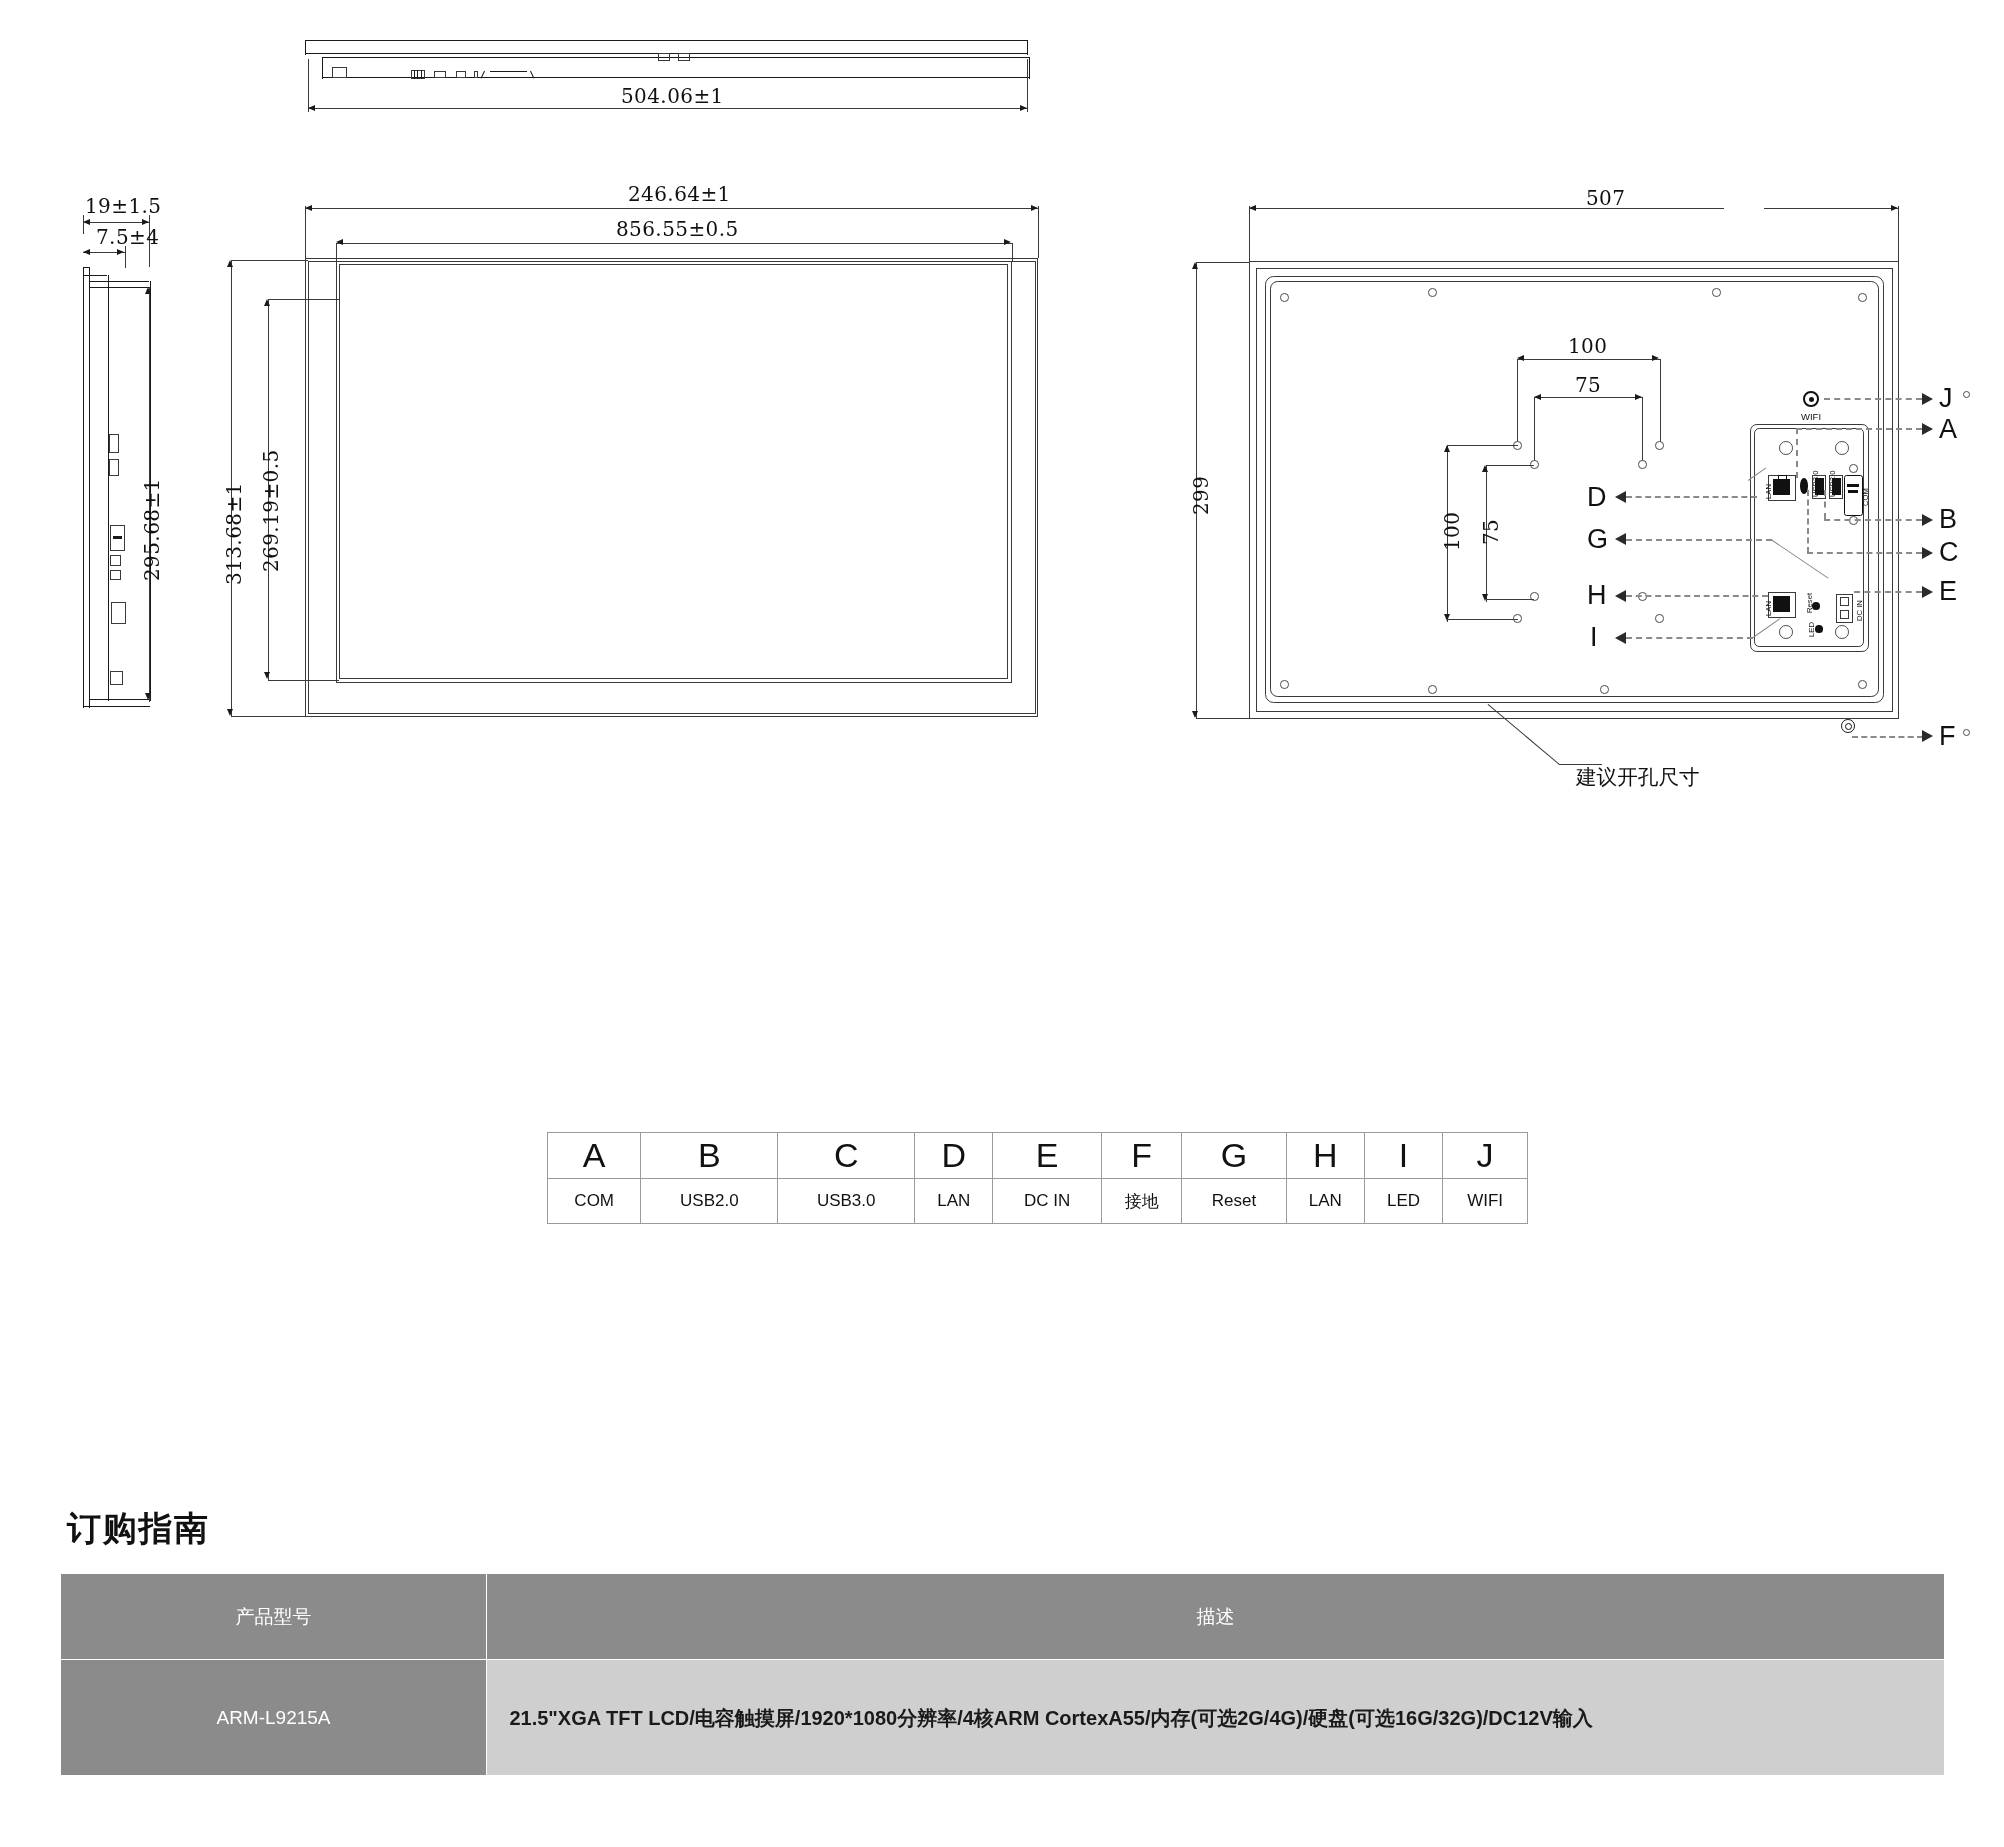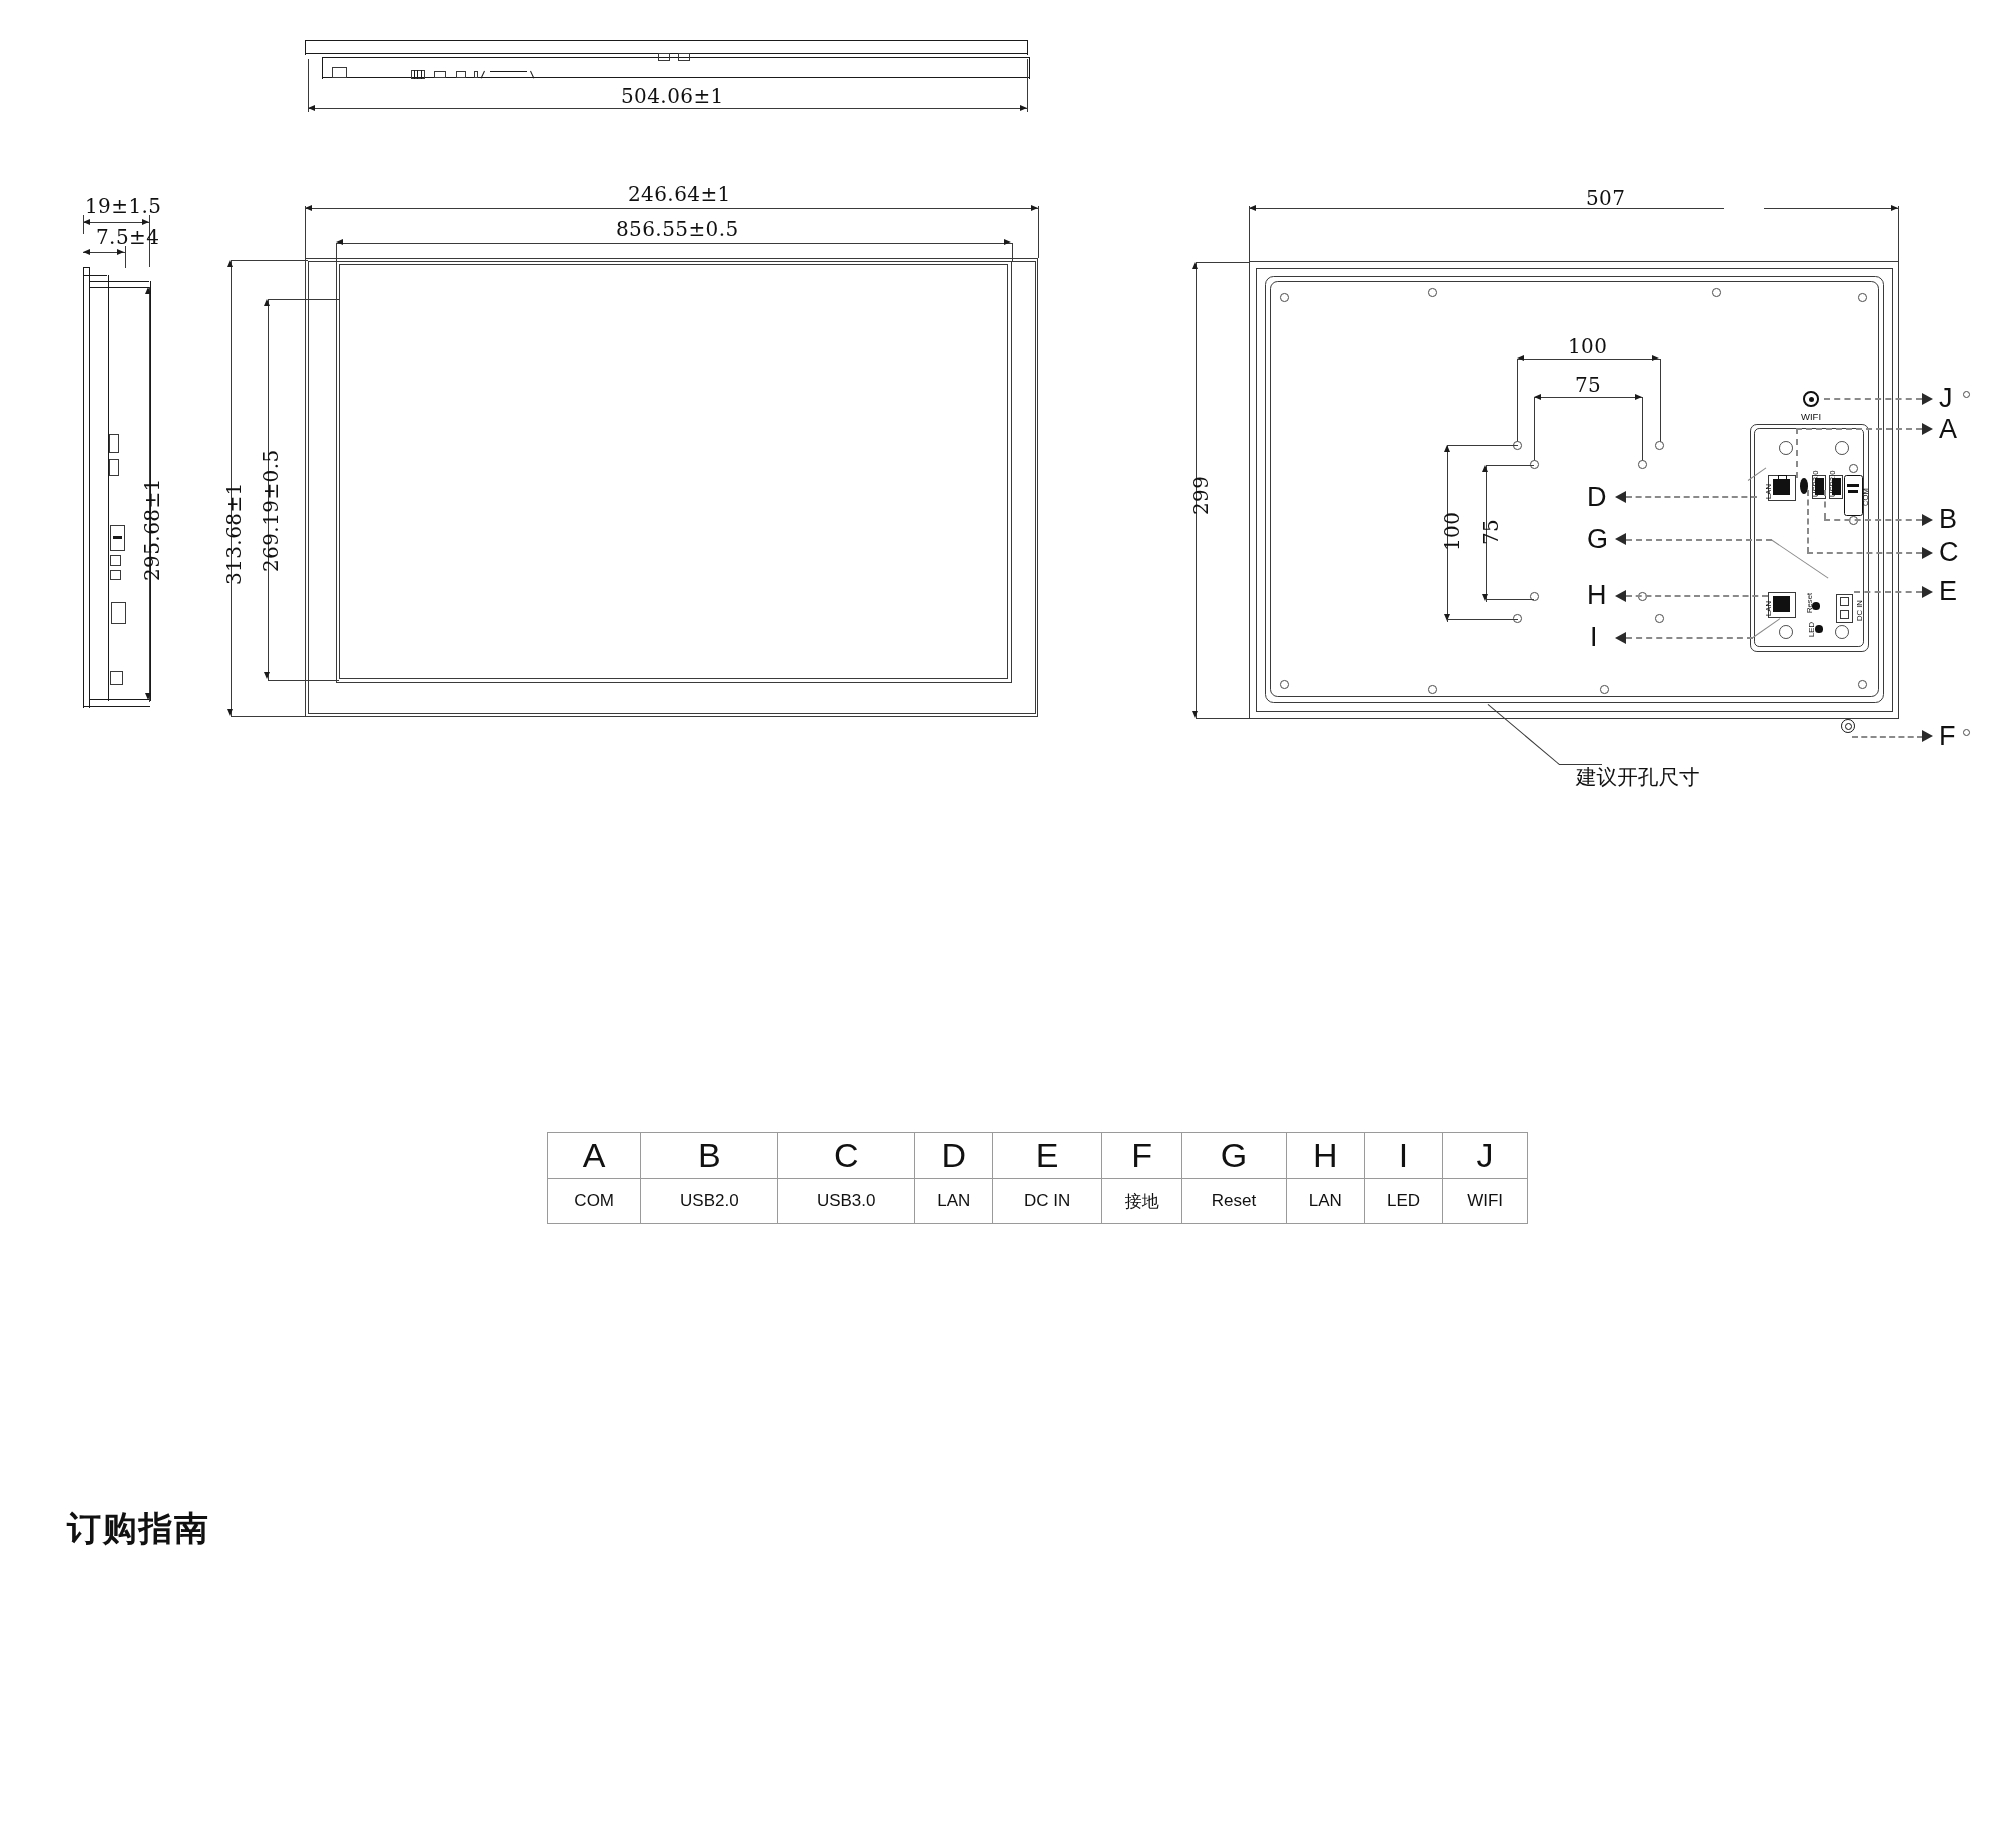--- a/index.html
+++ b/index.html
@@ -476,15 +476,33 @@
       <td>Reset</td>
       <td>LAN</td>
       <td>LED</td>
       <td>WIFI</td>
     </tr>
   </tbody>
     </table>
 
   <div id="ordering-title" style="left:67px; top:1506px;">订购指南</div>
 
+  <table id="order-table" style="left:60px; top:1573px; width:1884px;">
+    <colgroup>
+      <col style="width:426px;">
+      <col style="width:1458px;">
+    </colgroup>
+    <thead>
+      <tr>
+        <th style="text-align:center;">产品型号</th>
+        <th style="text-align:center;">描述</th>
+      </tr>
+    </thead>
+    <tbody>
+      <tr>
+        <td class="model">ARM-L9215A</td>
+        <td class="desc">21.5"XGA TFT LCD/电容触摸屏/1920*1080分辨率/4核ARM CortexA55/内存(可选2G/4G)/硬盘(可选16G/32G)/DC12V输入</td>
+      </tr>
+    </tbody>
+  </table>
 
 </div>
 
 
 </body></html>

